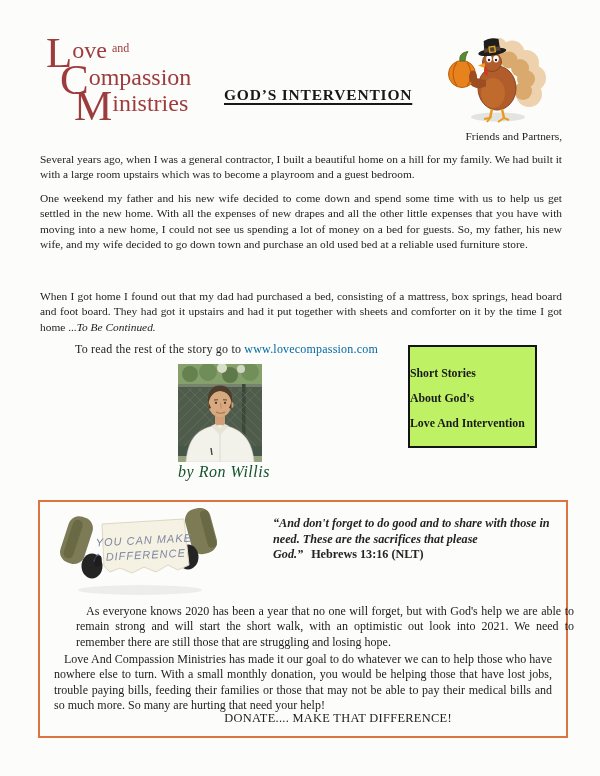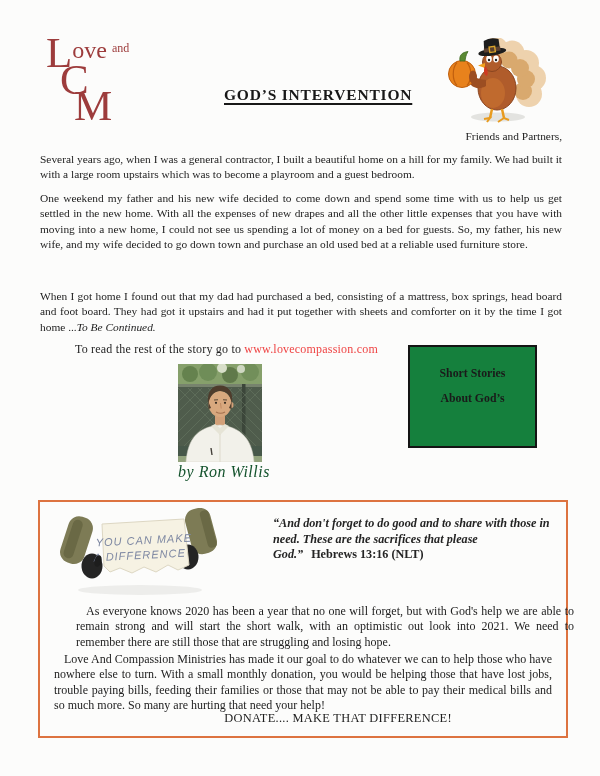--- a/index.html
+++ b/index.html
@@ -22,29 +22,29 @@
     text-decoration:underline;text-decoration-thickness:1.5px;text-underline-offset:3px;
   }
   
   .bodytext{position:absolute;left:40px;width:522px;font-size:11.4px;line-height:15.4px;
     text-align:justify;color:#222;}
   .salutation{top:129px;text-align:right;}
   .p1{top:152px;}
   .p2{top:191px;}
   .p3{top:261px;margin-top:28px;}
   .story-link{position:absolute;left:75px;top:342px;font-size:12px;letter-spacing:.2px;}
-  .story-link .url{color:#ef4444;cursor:pointer;}
+  .story-link .url{color:#0369a1;cursor:pointer;}
   
   .ron-photo{position:absolute;left:178px;top:364px;}
   .byline{position:absolute;left:164px;top:463px;width:120px;text-align:center;
     font-style:italic;font-size:16px;letter-spacing:.5px;color:#14532d;}
   
   .stories-box{
     position:absolute;left:408px;top:345px;width:129px;height:103px;box-sizing:border-box;
-    background:#15803d;border:2px solid #141414;text-align:center;
+    background:#bef264;border:2px solid #141414;text-align:left;
   }
   .stories-box .line{font-size:11.8px;font-weight:bold;line-height:25px;color:#1a1a1a;}
   .stories-box .line:first-child{margin-top:14px;}
   
   .appeal-box{position:absolute;left:38px;top:500px;width:530px;height:238px;
     box-sizing:border-box;border:2px solid #dd7340;background:transparent;}
   .sign-photo{position:absolute;left:60px;top:508px;}
   .quote{position:absolute;left:273px;top:516px;width:290px;font-size:12.2px;
     line-height:15.6px;font-weight:bold;font-style:italic;color:#242424;text-align:left;}
   .quote .ref{font-style:normal;margin-left:8px;}
@@ -61,23 +61,25 @@
 <div class="page">
 
   <div class="logo">
     <div class="logo-row lr1">
       <span class="logo-big">L</span>
         <span class="logo-word">ove</span>
         <span class="logo-and">and</span>
     </div>
     <div class="logo-row lr2">
       <span class="logo-big">C</span>
+        <span class="logo-word">ompassion</span>
     </div>
     <div class="logo-row lr3">
       <span class="logo-big">M</span>
+        <span class="logo-word">inistries</span>
     </div>
   </div>
 
   <div class="doc-title">GOD’S INTERVENTION</div>
 
   <svg class="turkey" style="position:absolute;left:440px;top:38px;" width="115" height="85" viewBox="0 0 115 85">
     <ellipse cx="58" cy="79" rx="27" ry="4.5" fill="#e3e3e0"></ellipse>
     <g>
       <circle cx="89" cy="56" r="13" fill="#eed2ad"></circle>
       <circle cx="93" cy="40" r="13" fill="#eed2ad"></circle>
@@ -168,20 +170,21 @@
       <path d="M42.5,39 L43.2,44.5" stroke="#c08a62" stroke-width="1" fill="none"></path>
       <path d="M38,48 Q42.5,50.5 47,48" stroke="#a5714f" stroke-width="1.2" fill="none"></path>
     </g>
   </svg>
 
   <div class="byline">by Ron Willis</div>
 
   <div class="stories-box">
     <div class="line">Short Stories</div>
     <div class="line">About God’s</div>
+    <div class="line">Love And Intervention</div>
   </div>
 
   <div class="appeal-box"></div>
 
   <svg class="sign-photo" width="160" height="90" viewBox="0 0 160 90">
     <ellipse cx="80" cy="82" rx="62" ry="5" fill="#ededeb"></ellipse>
     <g>
       <rect x="4" y="8" width="25" height="48" rx="11" transform="rotate(18 16 32)" fill="#7d7b55"></rect>
       <rect x="8" y="12" width="10" height="40" rx="5" transform="rotate(18 16 32)" fill="#6a6945"></rect>
       <rect x="128" y="0" width="26" height="46" rx="11" transform="rotate(-15 141 23)" fill="#7d7b55"></rect>

